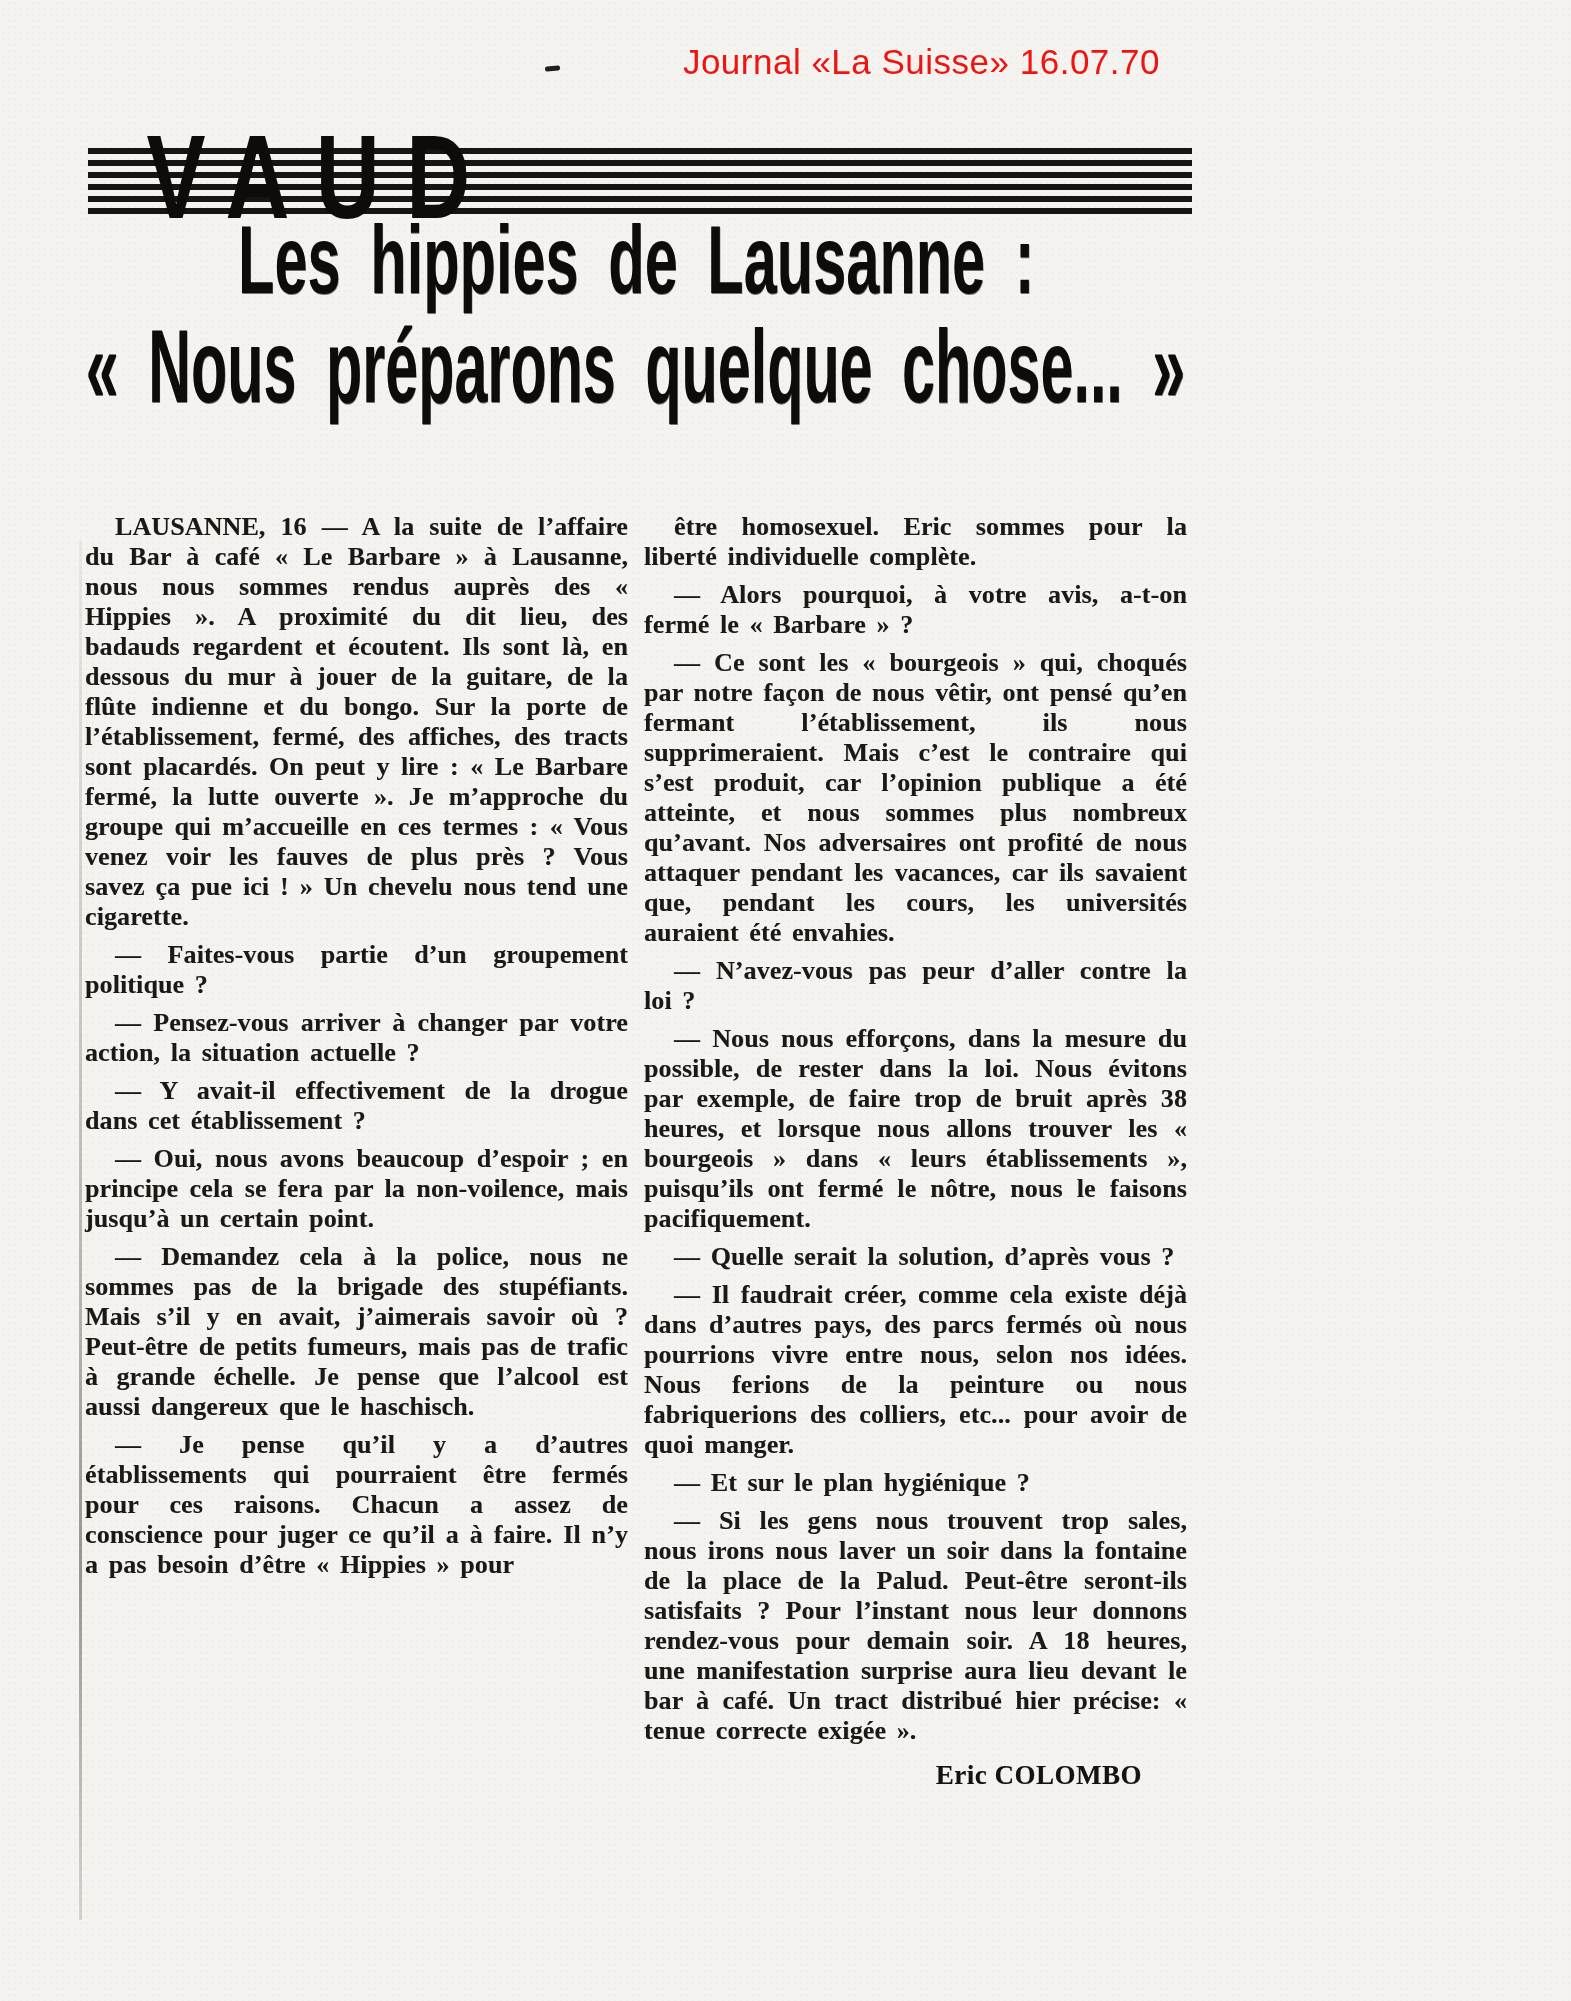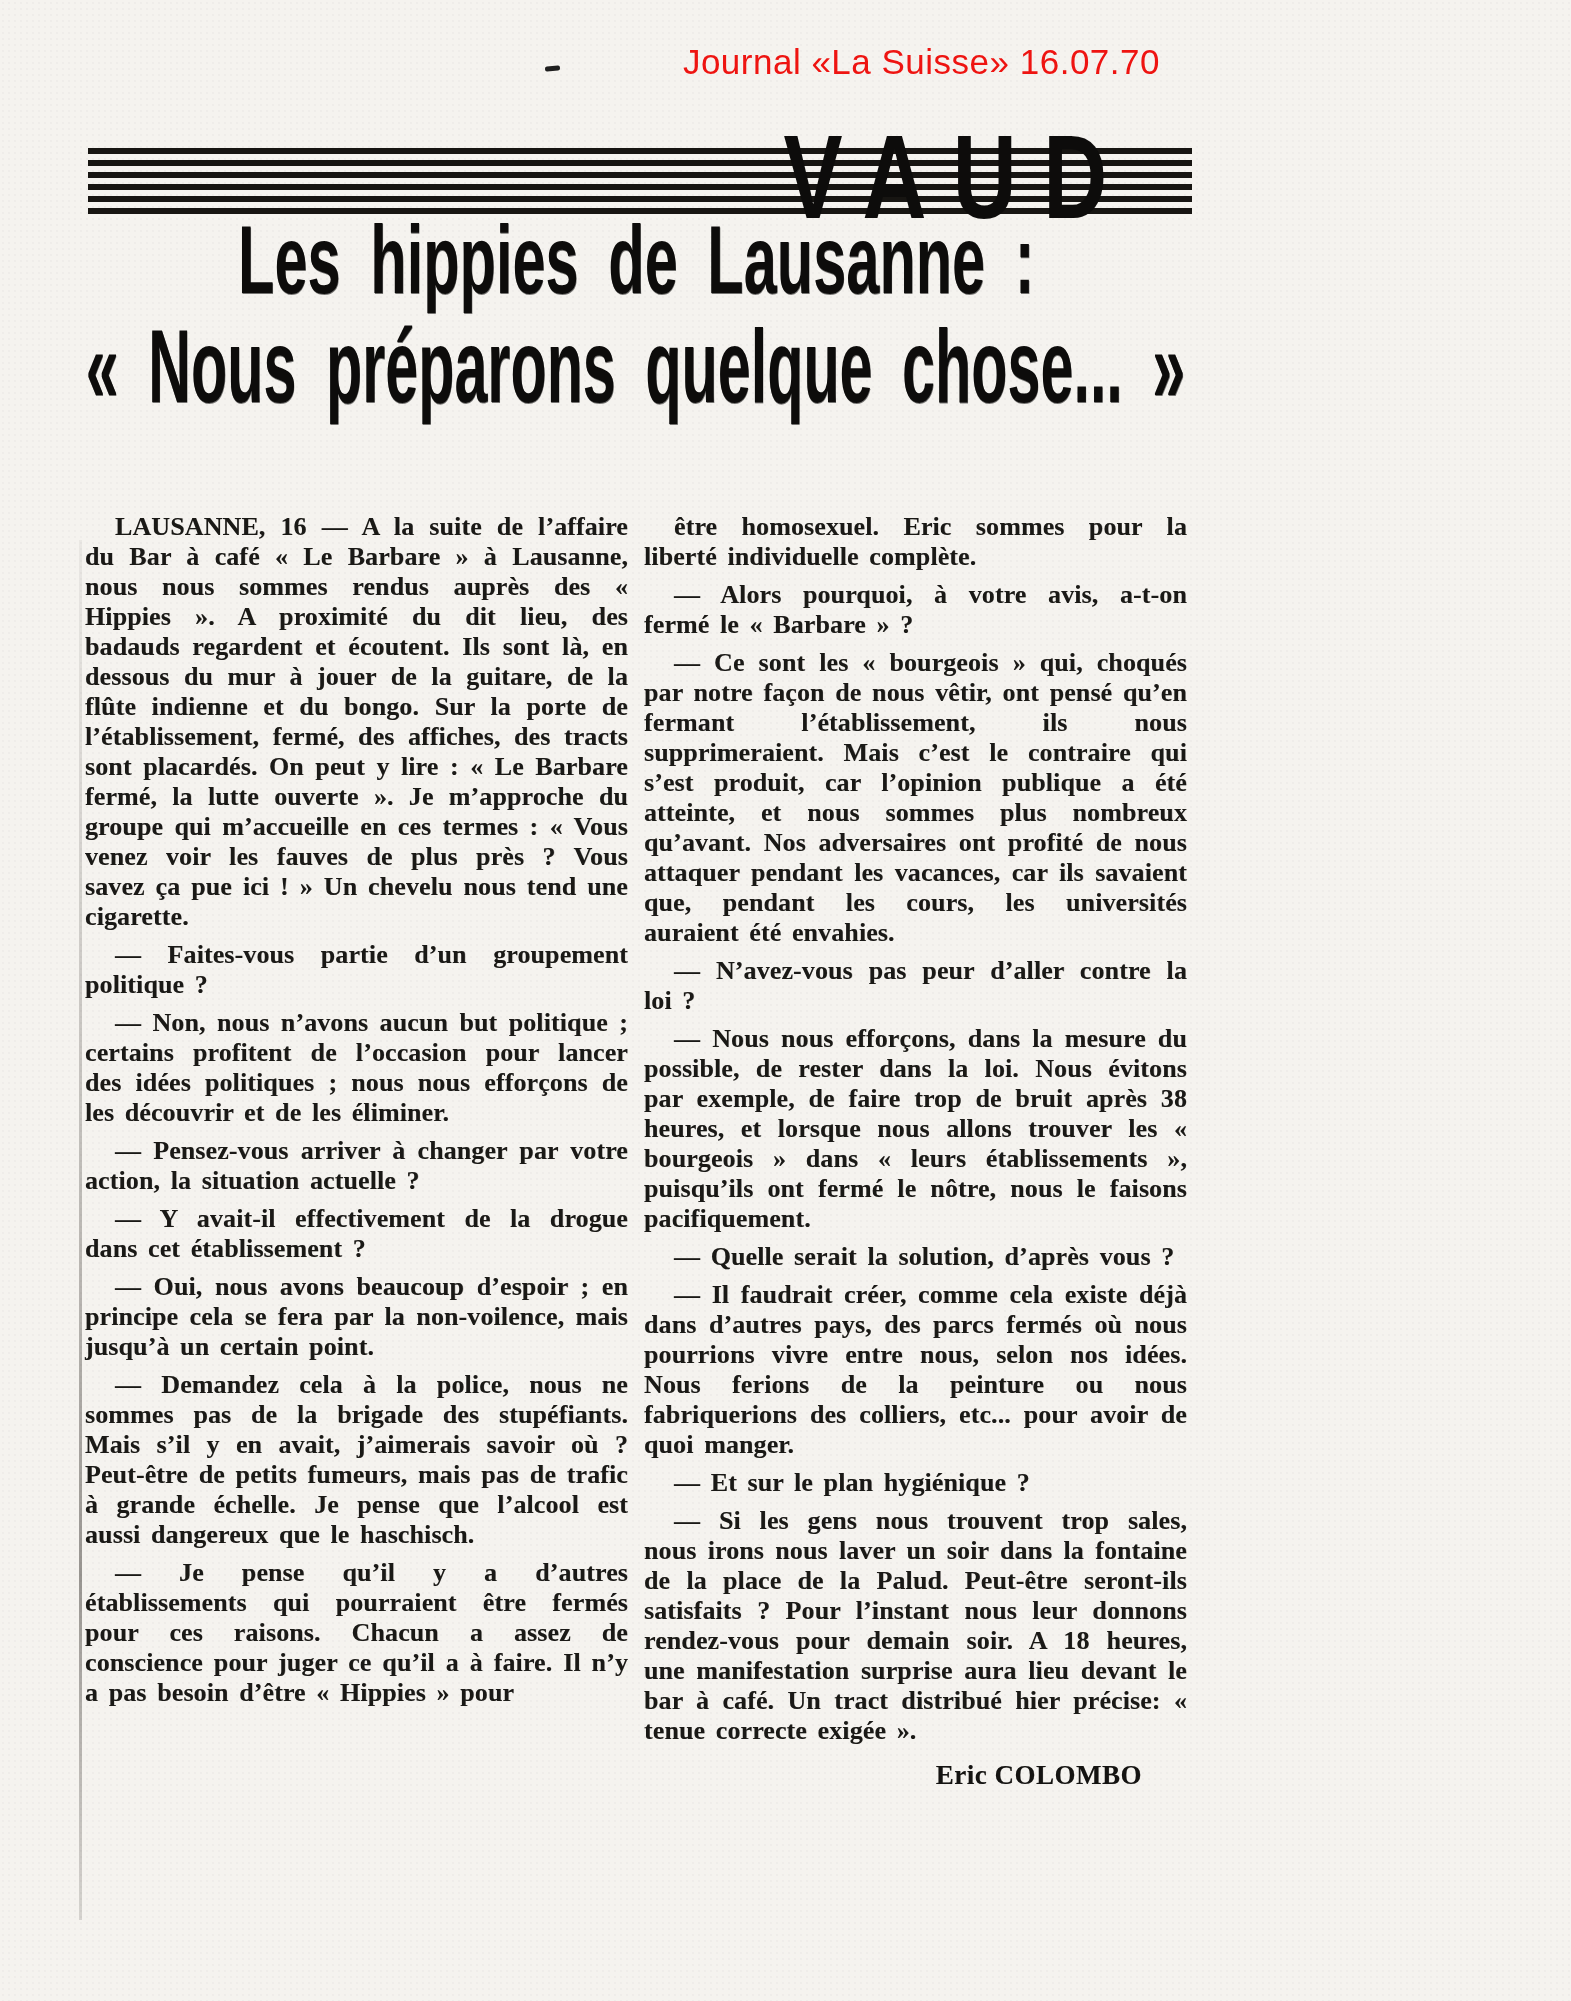--- a/index.html
+++ b/index.html
@@ -67,21 +67,21 @@
     position: absolute;
     left: 0; right: 0; bottom: 2px;
     height: 66px;
     background: repeating-linear-gradient(to bottom, #171512 0 6px, transparent 6px 12px);
     filter: blur(0.3px);
   }
   .banner-title-wrap {
     position: absolute;
     left: 0; right: 0; bottom: -20px;
     display: flex;
-    justify-content: flex-end;
+    justify-content: flex-start;
   }
   .banner-title {
     font-family: "Liberation Sans", sans-serif;
     font-weight: 900;
     font-size: 118px;
     line-height: 1;
     letter-spacing: 0.30em;
     color: #0d0c0b;
     white-space: nowrap;
     transform: scaleX(0.75);
@@ -174,21 +174,20 @@
   <span>Les hippies de Lausanne :</span>
 </div>
 <div class="headline headline-2">
   <span>« Nous préparons quelque chose... »</span>
 </div>
 
 <div class="article">
   <div class="col">
     <p>LAUSANNE, 16 — A la suite de l’affaire du Bar à café « Le Barbare » à Lausanne, nous nous sommes rendus auprès des « Hippies ». A proximité du dit lieu, des badauds regardent et écoutent. Ils sont là, en dessous du mur à jouer de la guitare, de la flûte indienne et du bongo. Sur la porte de l’établissement, fermé, des affiches, des tracts sont placardés. On peut y lire : « Le Barbare fermé, la lutte ouverte ». Je m’approche du groupe qui m’accueille en ces termes : « Vous venez voir les fauves de plus près ? Vous savez ça pue ici ! » Un chevelu nous tend une cigarette.</p>
     <p>— Faites-vous partie d’un groupement politique ?</p>
-    <p>— Non, nous n’avons aucun but politique ; certains profitent de l’occasion pour lancer des idées politiques ; nous nous efforçons de les découvrir et de les éliminer.</p>
     <p>— Pensez-vous arriver à changer par votre action, la situation actuelle ?</p>
     <p>— Y avait-il effectivement de la drogue dans cet établissement ?</p>
     <p>— Oui, nous avons beaucoup d’espoir ; en principe cela se fera par la non-voilence, mais jusqu’à un certain point.</p>
     <p>— Demandez cela à la police, nous ne sommes pas de la brigade des stupéfiants. Mais s’il y en avait, j’aimerais savoir où ? Peut-être de petits fumeurs, mais pas de trafic à grande échelle. Je pense que l’alcool est aussi dangereux que le haschisch.</p>
     <p>— Je pense qu’il y a d’autres établissements qui pourraient être fermés pour ces raisons. Chacun a assez de conscience pour juger ce qu’il a à faire. Il n’y a pas besoin d’être « Hippies » pour</p>
   </div>
   <div class="col">
     <p>être homosexuel. Eric sommes pour la liberté individuelle complète.</p>
     <p>— Alors pourquoi, à votre avis, a-t-on fermé le « Barbare » ?</p>
     <p>— Ce sont les « bourgeois » qui, choqués par notre façon de nous vêtir, ont pensé qu’en fermant l’établissement, ils nous supprimeraient. Mais c’est le contraire qui s’est produit, car l’opinion publique a été atteinte, et nous sommes plus nombreux qu’avant. Nos adversaires ont profité de nous attaquer pendant les vacances, car ils savaient que, pendant les cours, les universités auraient été envahies.</p>

